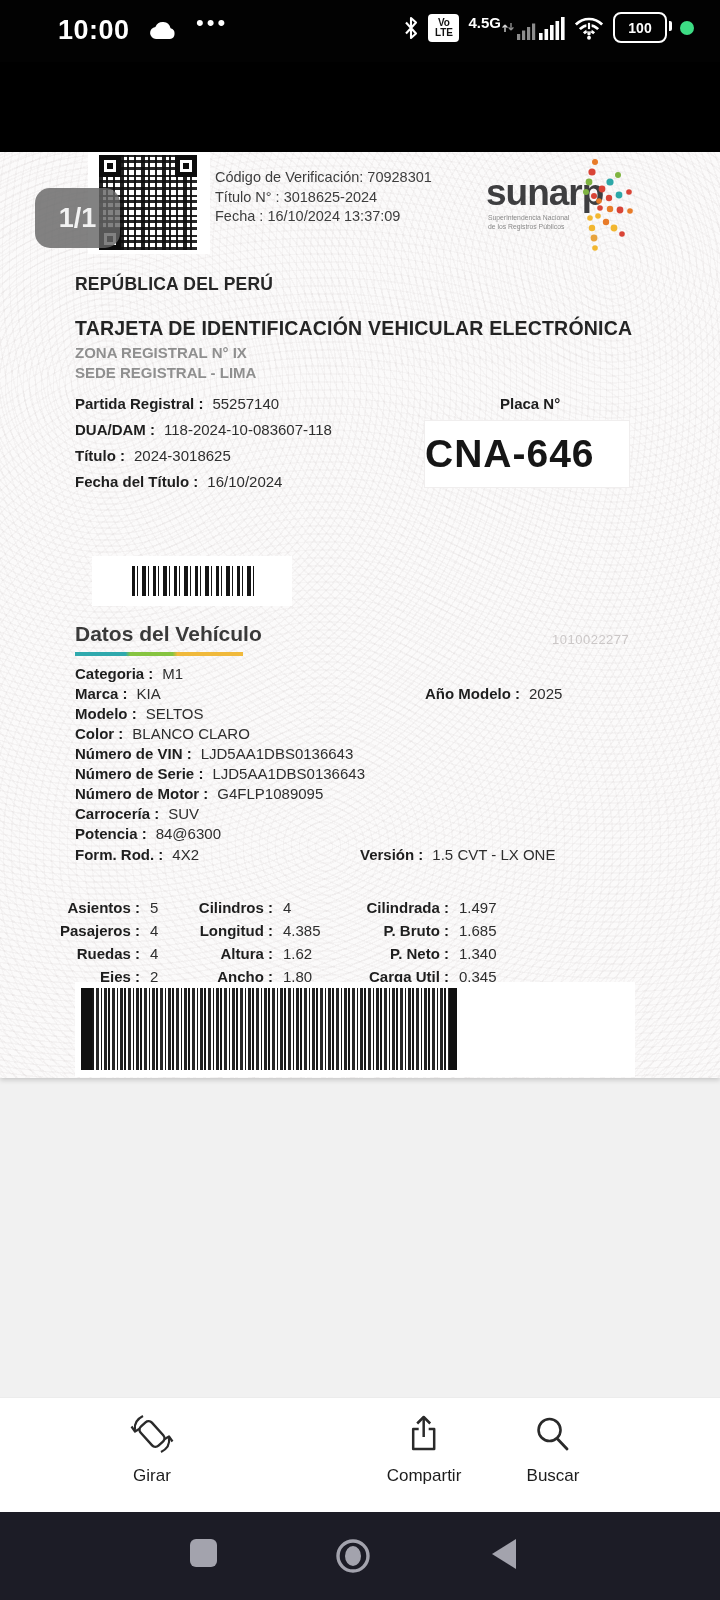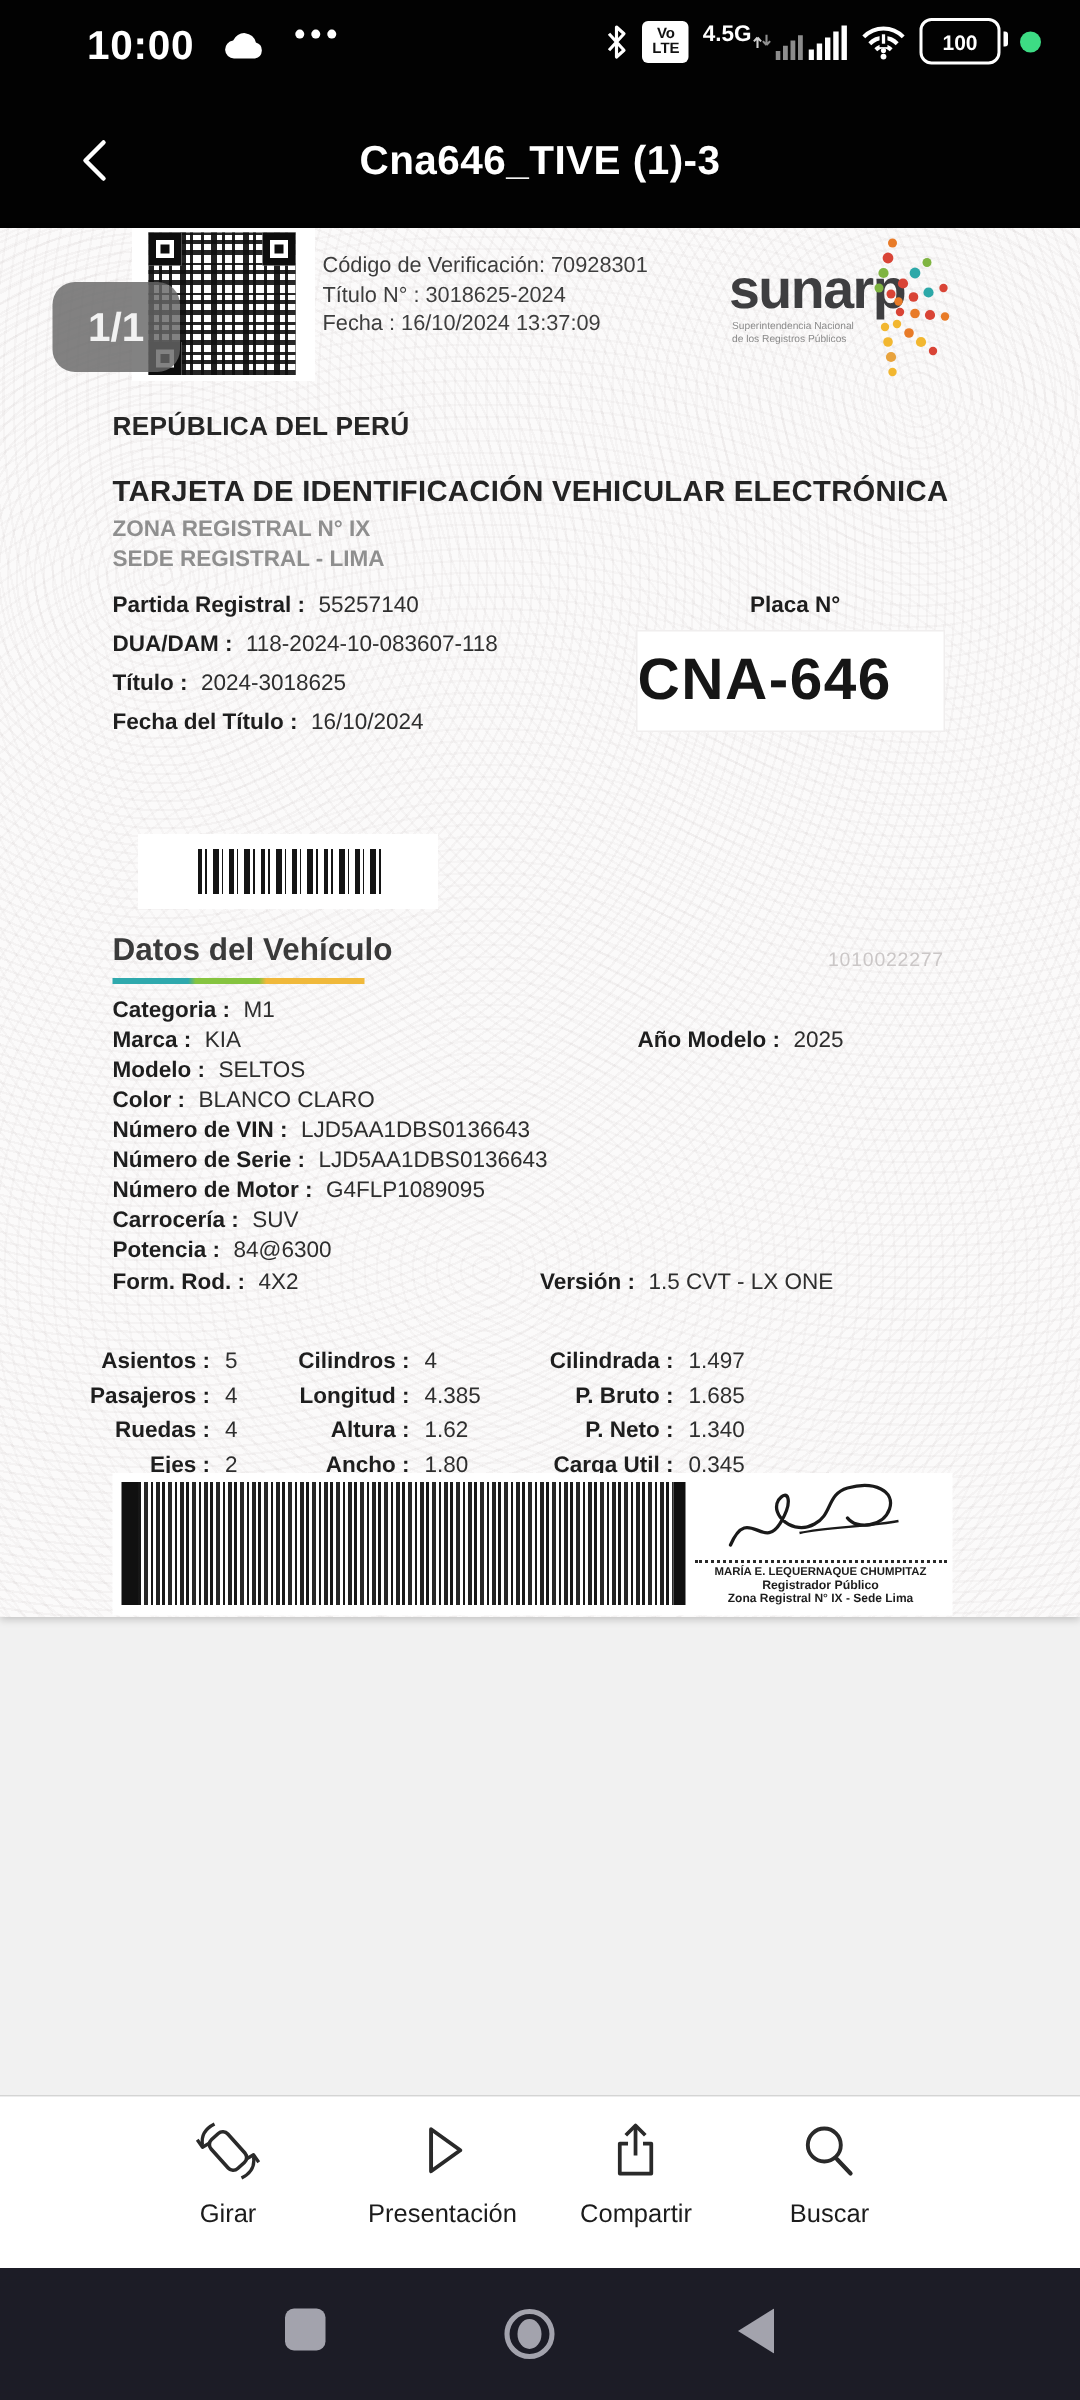--- a/index.html
+++ b/index.html
@@ -173,28 +173,20 @@
             <circle cx="13" cy="19" r="1.7" fill="#fff"></circle>
           </svg>
       </span>
       <span class="battery">
         <span>100</span>
       </span>
       <span class="green-dot"></span>
     </div>
   </div>
 
-  <div class="app-header">
-    <div class="app-title">Cna646_TIVE (1)-3</div>
-    <div class="back-btn">
-      <svg width="20" height="32" viewBox="0 0 20 32">
-          <polyline points="16,4 4,16 16,28" fill="none" stroke="#fff" stroke-width="3" stroke-linecap="round" stroke-linejoin="round"></polyline>
-        </svg>
-    </div>
-  </div>
 
   <div class="viewer">
     <div class="doc-page">
 
       <div class="qr-box">
         <div class="qr">
           <span class="finder f-tl"></span>
           <span class="finder f-tr"></span>
           <span class="finder f-bl"></span>
         </div>
@@ -315,55 +307,38 @@
         <span class="sl c1">Ejes :</span>
           <span class="sv c1">2</span>
         <span class="sl c2">Ancho :</span>
           <span class="sv c2">1.80</span>
         <span class="sl c3">Carga Util :</span>
           <span class="sv c3">0.345</span>
       </div>
 
       <div class="bc2-box">
         <div class="pdf417"></div>
-        <div class="sign-block">
-          <svg class="sign-svg" width="130" height="58" viewBox="0 0 130 58">
-            <path d="M6 46 C 18 18, 28 52, 40 30 C 48 16, 44 8, 38 16 C 32 26, 48 40, 62 32 C 74 26, 70 12, 84 8 C 102 3, 116 10, 112 22 C 108 34, 90 36, 84 28" fill="none" stroke="#1a1a1a" stroke-width="2.2" stroke-linecap="round"></path>
-            <path d="M52 38 C 70 34, 96 34, 118 30" fill="none" stroke="#1a1a1a" stroke-width="1.6"></path>
-          </svg>
-          <div class="sign-text">
-            <div class="sign-name">MARÍA E. LEQUERNAQUE CHUMPITAZ</div>
-            <div class="sign-role">Registrador Público</div>
-            <div class="sign-zone">Zona Registral N° IX - Sede Lima</div>
-          </div>
-        </div>
       </div>
 
     </div>
 
     <div class="page-badge">1/1</div>
   </div>
 
   <div class="toolbar">
     <div class="tb-item" style="left:152px;">
       <svg width="48" height="48" viewBox="0 0 48 48">
         <rect x="16.5" y="11" width="15" height="26" rx="4.5" fill="none" stroke="#2a2a2a" stroke-width="2.4" transform="rotate(-42 24 24)"></rect>
         <path d="M15 6 C 9 9, 6 14, 7 20" fill="none" stroke="#2a2a2a" stroke-width="2.2"></path>
         <path d="M3.5 16.5 L7 21.5 L12 18.5" fill="none" stroke="#2a2a2a" stroke-width="2.2" stroke-linejoin="round"></path>
         <path d="M33 42 C 39 39, 42 34, 41 28" fill="none" stroke="#2a2a2a" stroke-width="2.2"></path>
         <path d="M44.5 31.5 L41 26.5 L36 29.5" fill="none" stroke="#2a2a2a" stroke-width="2.2" stroke-linejoin="round"></path>
       </svg>
       <span class="tb-label">Girar</span>
     </div>
-    <div class="tb-item" style="left:295px;">
-      <svg width="48" height="48" viewBox="0 0 48 48">
-        <path d="M16 9.5 L35.5 23.5 L16 37.5 Z" fill="none" stroke="#2a2a2a" stroke-width="2.6" stroke-linejoin="round"></path>
-      </svg>
-      <span class="tb-label">Presentación</span>
-    </div>
     <div class="tb-item" style="left:424px;">
       <svg width="48" height="48" viewBox="0 0 48 48">
         <path d="M19 19 H13.5 V39 H34.5 V19 H29" fill="none" stroke="#2a2a2a" stroke-width="2.5" stroke-linejoin="round"></path>
         <path d="M24 27 V7.5" fill="none" stroke="#2a2a2a" stroke-width="2.5"></path>
         <path d="M17.5 13.5 L24 7 L30.5 13.5" fill="none" stroke="#2a2a2a" stroke-width="2.5" stroke-linejoin="round"></path>
       </svg>
       <span class="tb-label">Compartir</span>
     </div>
     <div class="tb-item" style="left:553px;">
       <svg width="48" height="48" viewBox="0 0 48 48">

